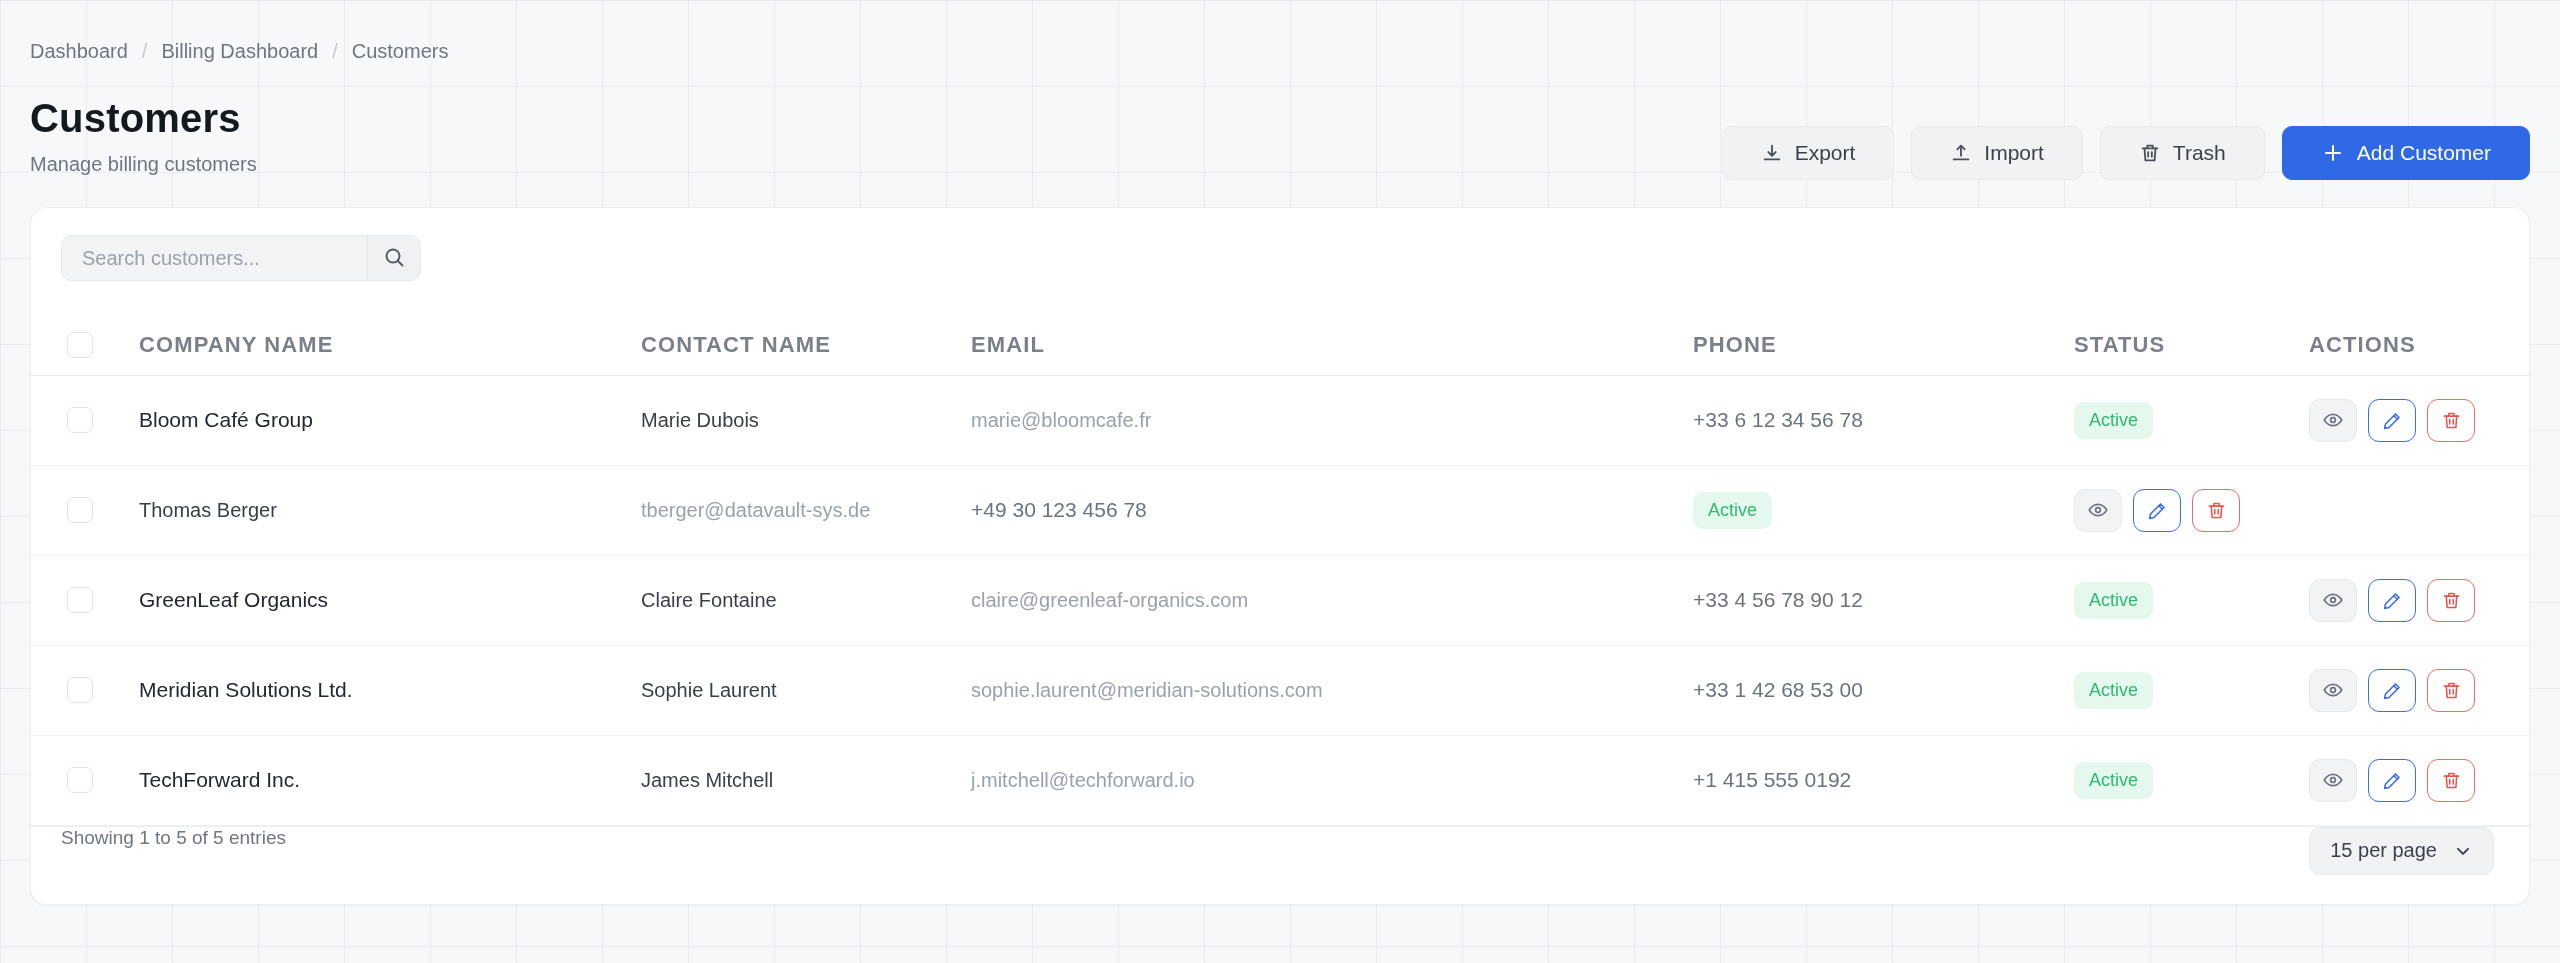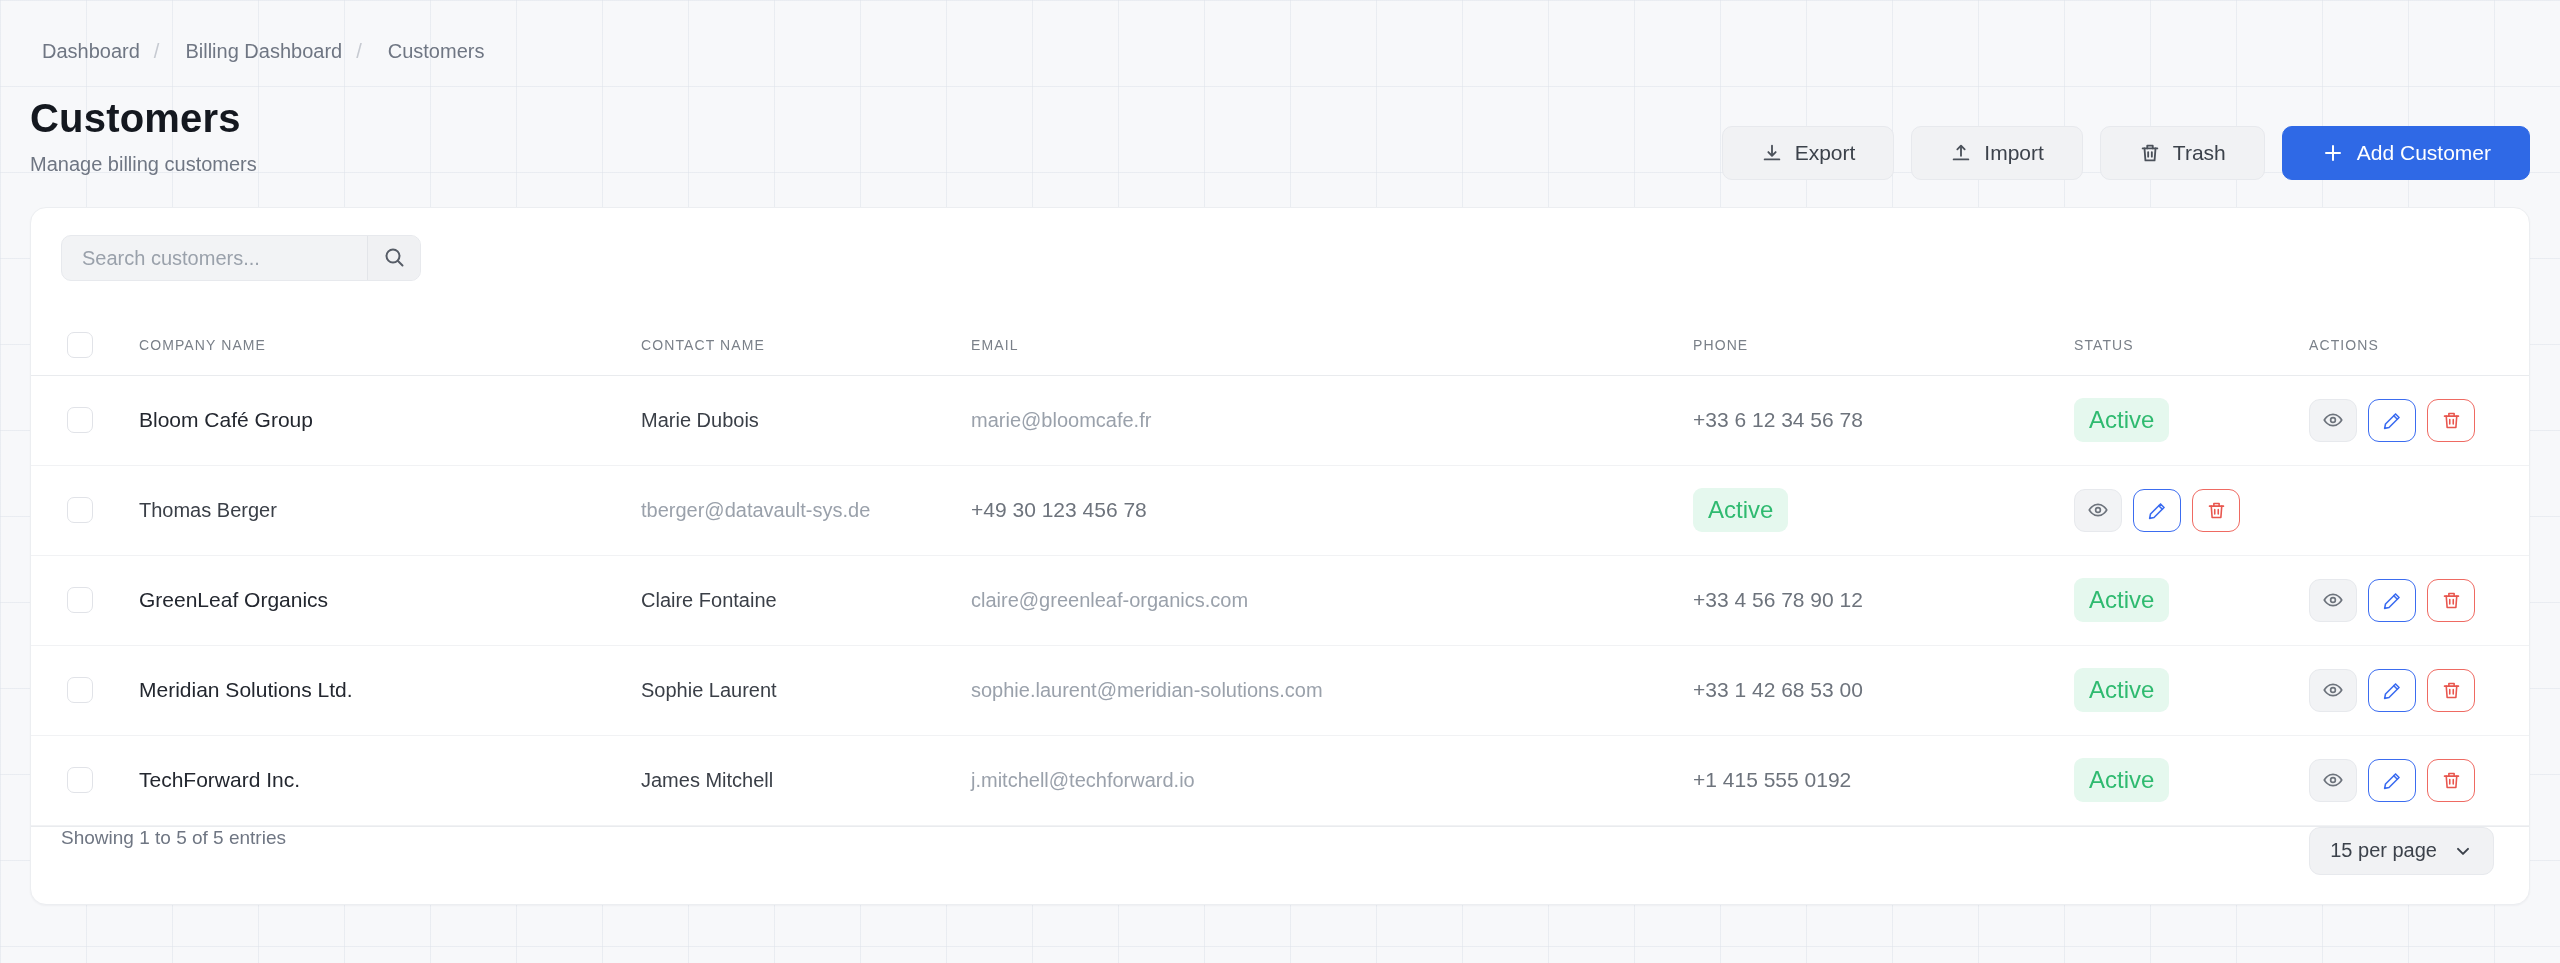--- a/index.html
+++ b/index.html
@@ -26,21 +26,21 @@
     color:var(--ink);
   }
 
   
   .breadcrumb{
     position:absolute; top:40px; left:30px;
     display:flex; align-items:center; gap:14px;
     font-size:20px; color:#6f7683;
   }
   .breadcrumb .sep{ color:#c6cad1; }
-  .breadcrumb .crumb{ cursor:pointer;margin-left:12px; }
+  .breadcrumb .crumb{ cursor:pointer; }
 
   
   .page-header{
     position:absolute; top:96px; left:30px; right:30px;
     display:flex; justify-content:space-between; align-items:flex-start;
   }
   .page-title{ font-size:40px; font-weight:700; letter-spacing:.2px; color:#14181f; }
   .page-subtitle{ margin-top:12px; font-size:20px; color:#6f7683; }
 
   .header-actions{ display:flex; gap:17px; margin-top:30px; }
@@ -88,38 +88,38 @@
 
   
   .thead, .trow{
     display:grid;
     grid-template-columns:72px 502px 330px 722px 381px 235px 1fr;
     align-items:center;
     padding:0 0 0 36px;
   }
   .thead{ height:60px; border-bottom:1px solid var(--line); }
   .th{
-    font-size:14px; letter-spacing:1.1px; color:#7a8089; font-weight:400;
+    font-size:22px; letter-spacing:1.1px; color:#7a8089; font-weight:700;
   }
   .tbody{ flex:1; }
   .trow{ height:90px; border-bottom:1px solid #f1f2f4; background:#fff; }
   .cell-company{ font-size:21px; font-weight:500; color:#23272f; }
   .cell-contact{ font-size:20px; color:#3a3f47; }
   .cell-email{ font-size:20px; color:#9aa1ab; }
   .cell-phone{ font-size:21px; color:#6d737c; }
 
   .checkbox{
     width:26px; height:26px; border-radius:7px;
     border:1px solid #e1e3e8; background:#fff; cursor:pointer;
   }
 
   .badge{
     display:inline-block; padding:8px 15px; border-radius:9px;
     background:var(--green-bg); color:var(--green);
-    font-size:24px; font-weight:500;
+    font-size:18px; font-weight:500;
   }
 
   .actions{ display:flex; gap:11px; }
   .icon-btn{
     width:48px; height:43px; border-radius:11px;
     display:flex; align-items:center; justify-content:center;
     cursor:pointer; background:#fff;
   }
   .icon-btn.view{ background:#f2f3f5; border:1px solid #e7e9ed; color:#6d737c; }
   .icon-btn.edit{ border:1.5px solid #3b6cf0; color:#3b6cf0; }

